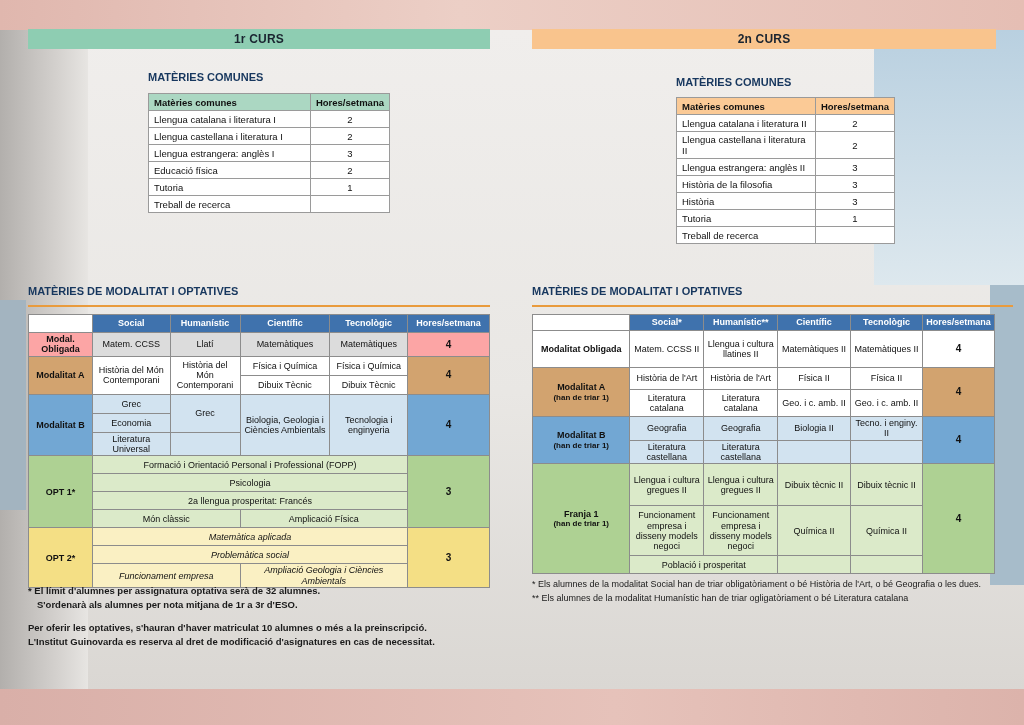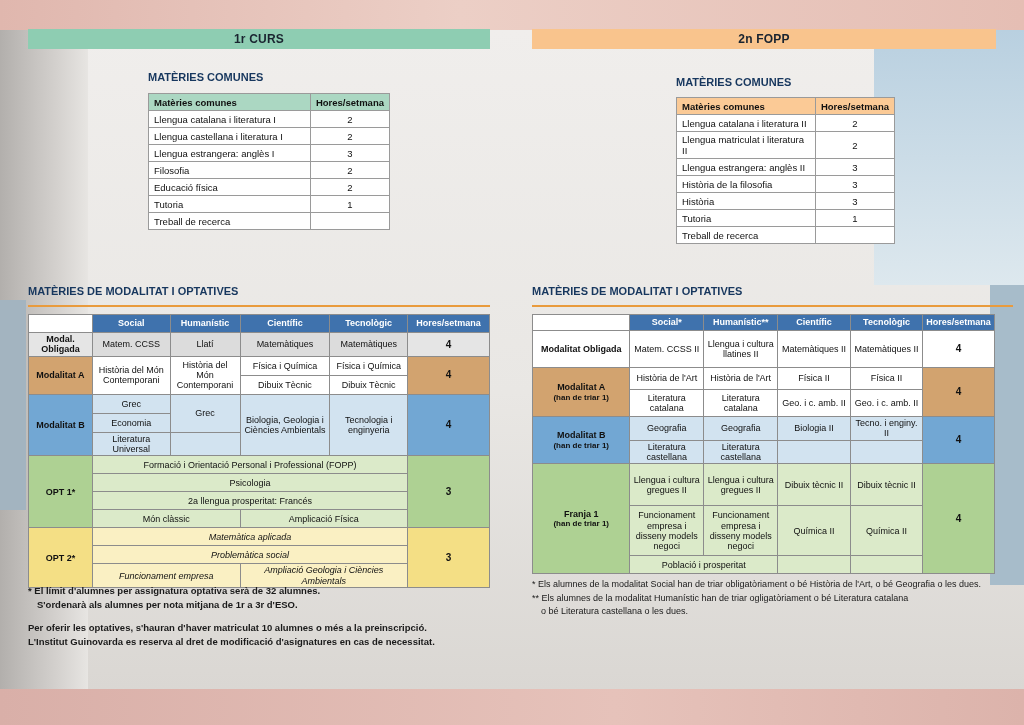--- a/index.html
+++ b/index.html
@@ -43,21 +43,21 @@
   .mod { position:absolute; font-size:9px; color:#111; text-align:center; background:#fff; line-height:1.15; }
   .mod th, .mod td { border:1px solid #8c8c8c; padding:1px 3px; vertical-align:middle; }
   .mod-1 { left:28px;  top:314px; width:462px; }
   .mod-2 { left:532px; top:314px; width:463px; }
   .mod th { background:#3f72ad; color:#fff; font-weight:bold; }
   .mod .corner { background:#ffffff; }
   .lbl { font-weight:bold; }
   .lbl-sub { font-weight:bold; font-size:8px; }
   .hrsc { font-weight:bold; font-size:10px; }
 
-  .bg-graylbl { background:#e5e5e5;margin-left:15px; }
+  .bg-graylbl { background:#fca5a5;margin-left:15px; }
   .bg-grayc   { background:#dcdcdc; }
   .bg-tan     { background:#d2a36f; }
   .bg-bluelbl { background:#72a7d3; }
   .bg-bluec   { background:#d2e3f0; }
   .bg-greenlbl{ background:#aed193; }
   .bg-greenc  { background:#dbeac9; }
   .bg-yellowlbl{ background:#f4df85; }
   .bg-yellowc { background:#faf0c3;font-style:italic; }
   .bg-white   { background:#ffffff; }
 
@@ -75,21 +75,21 @@
 
   <div class="bg-layer bg-mid"></div>
   <div class="bg-layer bg-pillar"></div>
   <div class="bg-layer bg-sky"></div>
   <div class="bg-layer bg-band-r"></div>
   <div class="bg-layer bg-band-l"></div>
   <div class="bg-layer bg-top"></div>
   <div class="bg-layer bg-bottom"></div>
 
   <div class="banner banner-left">1r CURS</div>
-  <div class="banner banner-right">2n FOPP</div>
+  <div class="banner banner-right">2n CURS</div>
 
   <div class="sec-title" style="left:148px; top:71px;">MATÈRIES COMUNES</div>
 
   <table class="comunes comunes-1">
     <thead>
       <tr>
         <th>Matèries comunes</th>
         <th class="hrs">Hores/setmana</th>
       </tr>
     </thead>
@@ -98,24 +98,20 @@
           <td>Llengua catalana i literatura I</td>
           <td class="hrs">2</td>
         </tr>
       <tr>
           <td>Llengua castellana i literatura I</td>
           <td class="hrs">2</td>
         </tr>
       <tr>
           <td>Llengua estrangera: anglès I</td>
           <td class="hrs">3</td>
-        </tr>
-      <tr>
-          <td>Filosofia</td>
-          <td class="hrs">2</td>
         </tr>
       <tr>
           <td>Educació física</td>
           <td class="hrs">2</td>
         </tr>
       <tr>
           <td>Tutoria</td>
           <td class="hrs">1</td>
         </tr>
       <tr>
@@ -225,21 +221,21 @@
         <th>Matèries comunes</th>
         <th class="hrs">Hores/setmana</th>
       </tr>
     </thead>
     <tbody>
       <tr>
           <td>Llengua catalana i literatura II</td>
           <td class="hrs">2</td>
         </tr>
       <tr>
-          <td>Llengua matriculat i literatura II</td>
+          <td>Llengua castellana i literatura II</td>
           <td class="hrs">2</td>
         </tr>
       <tr>
           <td>Llengua estrangera: anglès II</td>
           <td class="hrs">3</td>
         </tr>
       <tr>
           <td>Història de la filosofia</td>
           <td class="hrs">3</td>
         </tr>
@@ -341,16 +337,15 @@
       <td class="bg-greenc" colspan="2">Població i prosperitat</td>
       <td class="bg-greenc"></td>
       <td class="bg-greenc"></td>
     </tr>
   </tbody>
     </table>
 
   <div class="footnotes fn-2">
     <p>* Els alumnes de la modalitat Social han de triar obligatòriament o bé Història de l'Art, o bé Geografia o les dues.</p>
     <p>** Els alumnes de la modalitat Humanístic han de triar ogligatòriament o bé Literatura catalana</p>
-    <p class="indent">o bé Literatura castellana o les dues.</p>
   </div>
 
 </div>
 
 </body></html>

